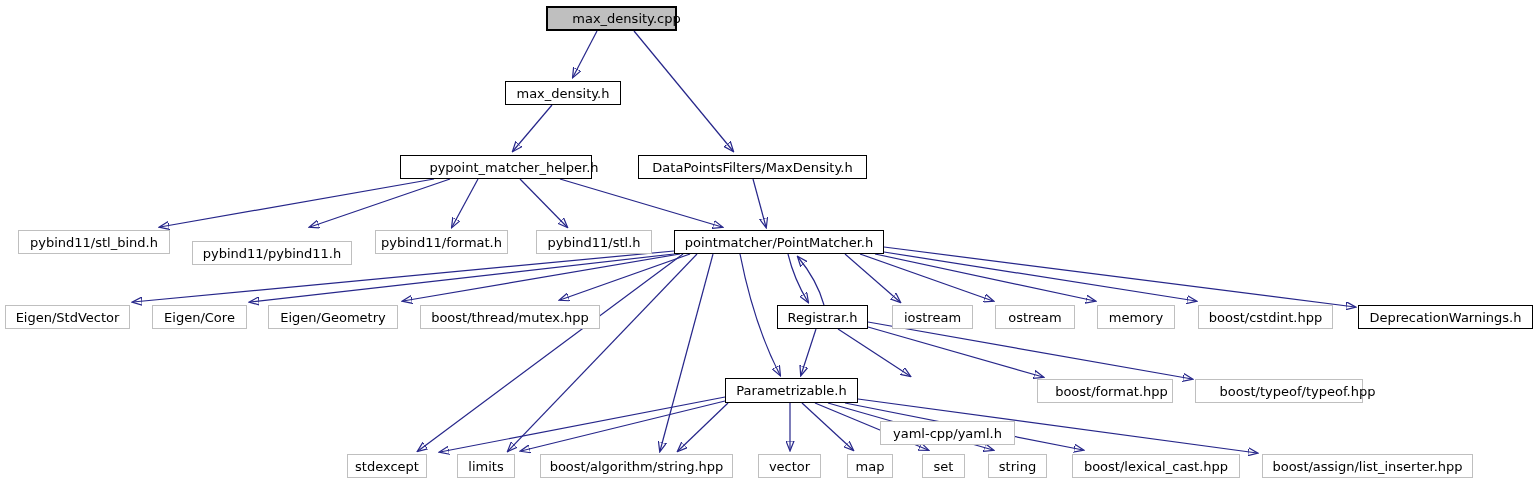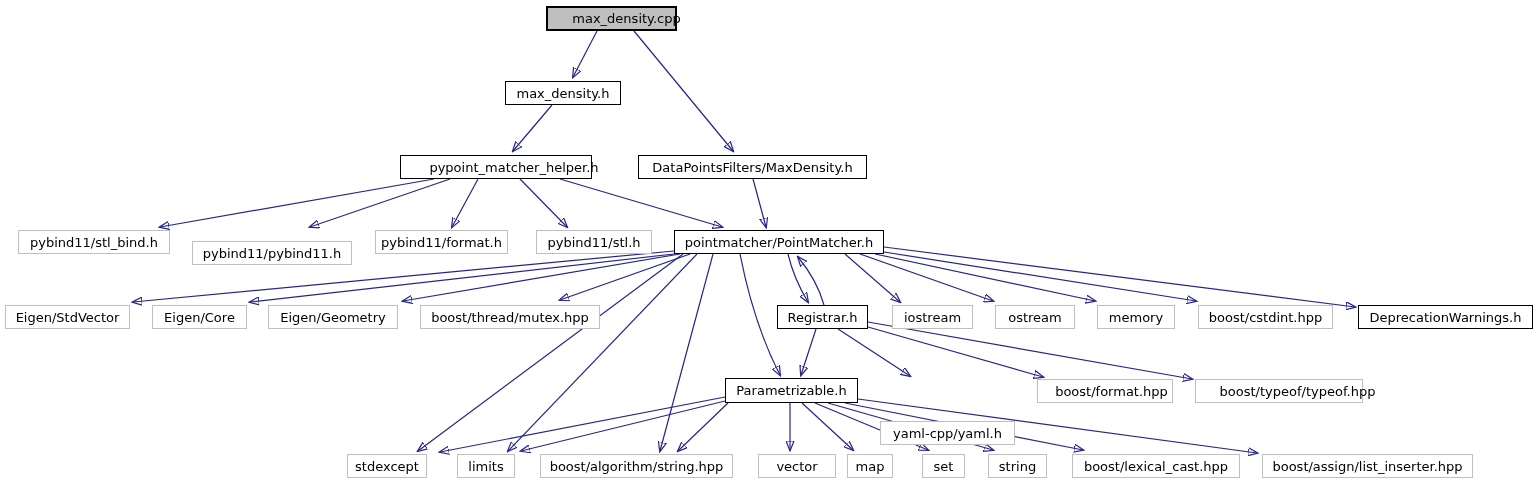--- a/index.html
+++ b/index.html
@@ -110,20 +110,20 @@
       <div class="node external" style="left: 1097px; top: 305px; width: 78px; height: 24px;">memory</div>
       <div class="node external" style="left: 1198px; top: 305px; width: 135px; height: 24px;">boost/cstdint.hpp</div>
       <div class="node internal" style="left: 1358px; top: 305px; width: 175px; height: 24px;">DeprecationWarnings.h</div>
       <div class="node internal" style="left: 725px; top: 378px; width: 133px; height: 25px;">Parametrizable.h</div>
       <div class="node external" style="left: 880px; top: 379px; width: 135px; height: 24px; margin-top: 42px;">yaml-cpp/yaml.h</div>
       <div class="node external" style="left: 1037px; top: 379px; width: 136px; height: 24px; padding-left: 13px;">boost/format.hpp</div>
       <div class="node external" style="left: 1195px; top: 379px; width: 168px; height: 24px; padding-left: 37px;">boost/typeof/typeof.hpp</div>
       <div class="node external" style="left: 347px; top: 454px; width: 80px; height: 24px;">stdexcept</div>
       <div class="node external" style="left: 457px; top: 454px; width: 58px; height: 24px;">limits</div>
       <div class="node external" style="left: 540px; top: 454px; width: 193px; height: 24px;">boost/algorithm/string.hpp</div>
-      <div class="node external" style="left: 758px; top: 454px; width: 78px; height: 24px;">vector</div>
+      <div class="node external" style="left: 758px; top: 454px; width: 63px; height: 24px;">vector</div>
       <div class="node external" style="left: 847px; top: 454px; width: 46px; height: 24px;">map</div>
       <div class="node external" style="left: 922px; top: 454px; width: 43px; height: 24px;">set</div>
       <div class="node external" style="left: 988px; top: 454px; width: 59px; height: 24px;">string</div>
       <div class="node external" style="left: 1072px; top: 454px; width: 168px; height: 24px;">boost/lexical_cast.hpp</div>
       <div class="node external" style="left: 1262px; top: 454px; width: 211px; height: 24px;">boost/assign/list_inserter.hpp</div>
     </div>
 </div>
 
 </body></html>

